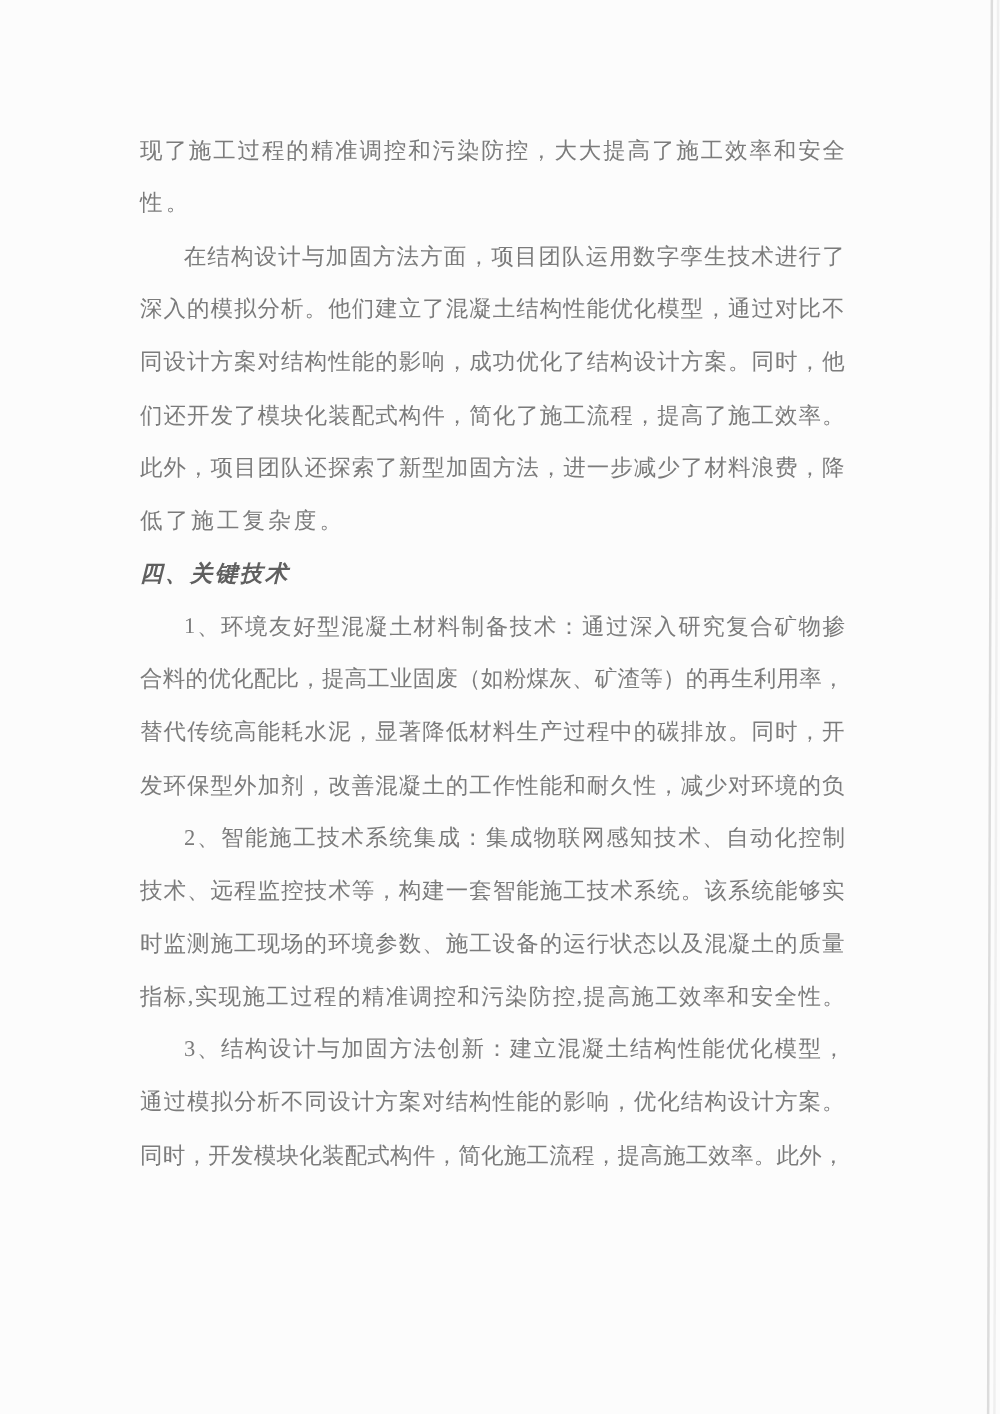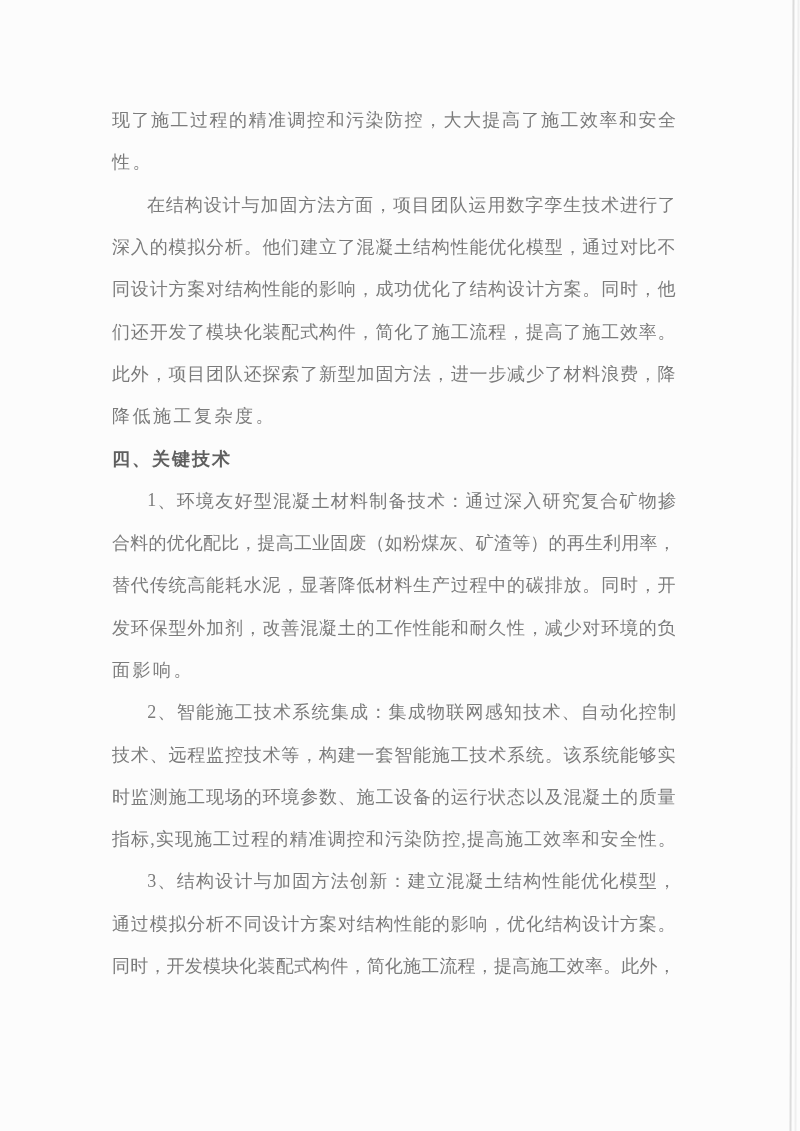--- a/index.html
+++ b/index.html
@@ -51,20 +51,21 @@
   }
   .line.justify {
     justify-content: space-between;
   }
   .line.plain {
     letter-spacing: 2.5px;
   }
   .line.heading {
     letter-spacing: 2px;
     font-weight: bold;
+    font-style: italic;
   }
   .indent {
     display: inline-block;
     width: 34px;
     flex: 0 0 34px;
   }
   .line span {
     display: inline-block;
   }
 </style>
@@ -73,27 +74,26 @@
 
 <div class="paper" style="background: rgb(252, 252, 252);">
   <div class="text-block" style="color: rgb(123, 123, 123);">
       <div class="line justify"><span>现</span><span>了</span><span>施</span><span>工</span><span>过</span><span>程</span><span>的</span><span>精</span><span>准</span><span>调</span><span>控</span><span>和</span><span>污</span><span>染</span><span>防</span><span>控</span><span>，</span><span>大</span><span>大</span><span>提</span><span>高</span><span>了</span><span>施</span><span>工</span><span>效</span><span>率</span><span>和</span><span>安</span><span>全</span></div>
       <div class="line plain">性。</div>
       <div class="line justify"><span class="indent"></span><span>在</span><span>结</span><span>构</span><span>设</span><span>计</span><span>与</span><span>加</span><span>固</span><span>方</span><span>法</span><span>方</span><span>面</span><span>，</span><span>项</span><span>目</span><span>团</span><span>队</span><span>运</span><span>用</span><span>数</span><span>字</span><span>孪</span><span>生</span><span>技</span><span>术</span><span>进</span><span>行</span><span>了</span></div>
       <div class="line justify"><span>深</span><span>入</span><span>的</span><span>模</span><span>拟</span><span>分</span><span>析</span><span>。</span><span>他</span><span>们</span><span>建</span><span>立</span><span>了</span><span>混</span><span>凝</span><span>土</span><span>结</span><span>构</span><span>性</span><span>能</span><span>优</span><span>化</span><span>模</span><span>型</span><span>，</span><span>通</span><span>过</span><span>对</span><span>比</span><span>不</span></div>
       <div class="line justify"><span>同</span><span>设</span><span>计</span><span>方</span><span>案</span><span>对</span><span>结</span><span>构</span><span>性</span><span>能</span><span>的</span><span>影</span><span>响</span><span>，</span><span>成</span><span>功</span><span>优</span><span>化</span><span>了</span><span>结</span><span>构</span><span>设</span><span>计</span><span>方</span><span>案</span><span>。</span><span>同</span><span>时</span><span>，</span><span>他</span></div>
       <div class="line justify"><span>们</span><span>还</span><span>开</span><span>发</span><span>了</span><span>模</span><span>块</span><span>化</span><span>装</span><span>配</span><span>式</span><span>构</span><span>件</span><span>，</span><span>简</span><span>化</span><span>了</span><span>施</span><span>工</span><span>流</span><span>程</span><span>，</span><span>提</span><span>高</span><span>了</span><span>施</span><span>工</span><span>效</span><span>率</span><span>。</span></div>
       <div class="line justify"><span>此</span><span>外</span><span>，</span><span>项</span><span>目</span><span>团</span><span>队</span><span>还</span><span>探</span><span>索</span><span>了</span><span>新</span><span>型</span><span>加</span><span>固</span><span>方</span><span>法</span><span>，</span><span>进</span><span>一</span><span>步</span><span>减</span><span>少</span><span>了</span><span>材</span><span>料</span><span>浪</span><span>费</span><span>，</span><span>降</span></div>
-      <div class="line plain">降低施工复杂度。</div>
+      <div class="line plain">低了施工复杂度。</div>
       <div class="line heading" style="color: rgb(95, 95, 95);">四、关键技术</div>
       <div class="line justify"><span class="indent"></span><span>1</span><span>、</span><span>环</span><span>境</span><span>友</span><span>好</span><span>型</span><span>混</span><span>凝</span><span>土</span><span>材</span><span>料</span><span>制</span><span>备</span><span>技</span><span>术</span><span>：</span><span>通</span><span>过</span><span>深</span><span>入</span><span>研</span><span>究</span><span>复</span><span>合</span><span>矿</span><span>物</span><span>掺</span></div>
       <div class="line justify"><span>合</span><span>料</span><span>的</span><span>优</span><span>化</span><span>配</span><span>比</span><span>，</span><span>提</span><span>高</span><span>工</span><span>业</span><span>固</span><span>废</span><span>（</span><span>如</span><span>粉</span><span>煤</span><span>灰</span><span>、</span><span>矿</span><span>渣</span><span>等</span><span>）</span><span>的</span><span>再</span><span>生</span><span>利</span><span>用</span><span>率</span><span>，</span></div>
       <div class="line justify"><span>替</span><span>代</span><span>传</span><span>统</span><span>高</span><span>能</span><span>耗</span><span>水</span><span>泥</span><span>，</span><span>显</span><span>著</span><span>降</span><span>低</span><span>材</span><span>料</span><span>生</span><span>产</span><span>过</span><span>程</span><span>中</span><span>的</span><span>碳</span><span>排</span><span>放</span><span>。</span><span>同</span><span>时</span><span>，</span><span>开</span></div>
       <div class="line justify"><span>发</span><span>环</span><span>保</span><span>型</span><span>外</span><span>加</span><span>剂</span><span>，</span><span>改</span><span>善</span><span>混</span><span>凝</span><span>土</span><span>的</span><span>工</span><span>作</span><span>性</span><span>能</span><span>和</span><span>耐</span><span>久</span><span>性</span><span>，</span><span>减</span><span>少</span><span>对</span><span>环</span><span>境</span><span>的</span><span>负</span></div>
-      <div class="line plain">面影响。</div>
       <div class="line justify"><span class="indent"></span><span>2</span><span>、</span><span>智</span><span>能</span><span>施</span><span>工</span><span>技</span><span>术</span><span>系</span><span>统</span><span>集</span><span>成</span><span>：</span><span>集</span><span>成</span><span>物</span><span>联</span><span>网</span><span>感</span><span>知</span><span>技</span><span>术</span><span>、</span><span>自</span><span>动</span><span>化</span><span>控</span><span>制</span></div>
       <div class="line justify"><span>技</span><span>术</span><span>、</span><span>远</span><span>程</span><span>监</span><span>控</span><span>技</span><span>术</span><span>等</span><span>，</span><span>构</span><span>建</span><span>一</span><span>套</span><span>智</span><span>能</span><span>施</span><span>工</span><span>技</span><span>术</span><span>系</span><span>统</span><span>。</span><span>该</span><span>系</span><span>统</span><span>能</span><span>够</span><span>实</span></div>
       <div class="line justify"><span>时</span><span>监</span><span>测</span><span>施</span><span>工</span><span>现</span><span>场</span><span>的</span><span>环</span><span>境</span><span>参</span><span>数</span><span>、</span><span>施</span><span>工</span><span>设</span><span>备</span><span>的</span><span>运</span><span>行</span><span>状</span><span>态</span><span>以</span><span>及</span><span>混</span><span>凝</span><span>土</span><span>的</span><span>质</span><span>量</span></div>
       <div class="line justify"><span>指</span><span>标</span><span>,</span><span>实</span><span>现</span><span>施</span><span>工</span><span>过</span><span>程</span><span>的</span><span>精</span><span>准</span><span>调</span><span>控</span><span>和</span><span>污</span><span>染</span><span>防</span><span>控</span><span>,</span><span>提</span><span>高</span><span>施</span><span>工</span><span>效</span><span>率</span><span>和</span><span>安</span><span>全</span><span>性</span><span>。</span></div>
       <div class="line justify"><span class="indent"></span><span>3</span><span>、</span><span>结</span><span>构</span><span>设</span><span>计</span><span>与</span><span>加</span><span>固</span><span>方</span><span>法</span><span>创</span><span>新</span><span>：</span><span>建</span><span>立</span><span>混</span><span>凝</span><span>土</span><span>结</span><span>构</span><span>性</span><span>能</span><span>优</span><span>化</span><span>模</span><span>型</span><span>，</span></div>
       <div class="line justify"><span>通</span><span>过</span><span>模</span><span>拟</span><span>分</span><span>析</span><span>不</span><span>同</span><span>设</span><span>计</span><span>方</span><span>案</span><span>对</span><span>结</span><span>构</span><span>性</span><span>能</span><span>的</span><span>影</span><span>响</span><span>，</span><span>优</span><span>化</span><span>结</span><span>构</span><span>设</span><span>计</span><span>方</span><span>案</span><span>。</span></div>
       <div class="line justify"><span>同</span><span>时</span><span>，</span><span>开</span><span>发</span><span>模</span><span>块</span><span>化</span><span>装</span><span>配</span><span>式</span><span>构</span><span>件</span><span>，</span><span>简</span><span>化</span><span>施</span><span>工</span><span>流</span><span>程</span><span>，</span><span>提</span><span>高</span><span>施</span><span>工</span><span>效</span><span>率</span><span>。</span><span>此</span><span>外</span><span>，</span></div>
     </div>
   <div class="paper-edge-line" style="background: rgb(220, 220, 220);"></div>
   <div class="paper-edge-line2"></div>

